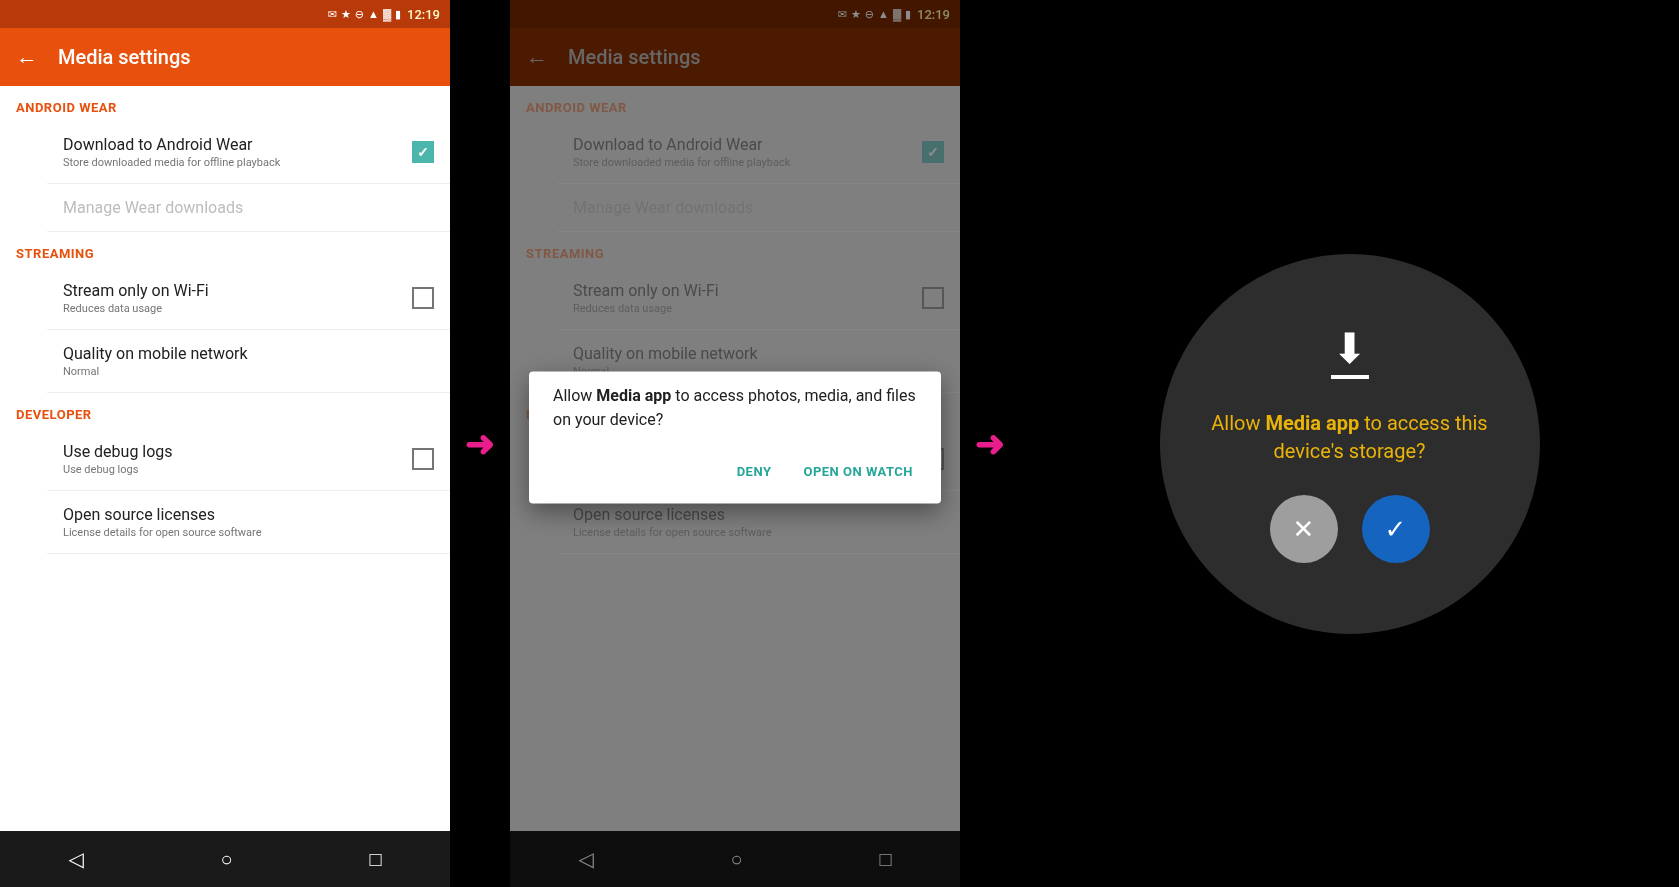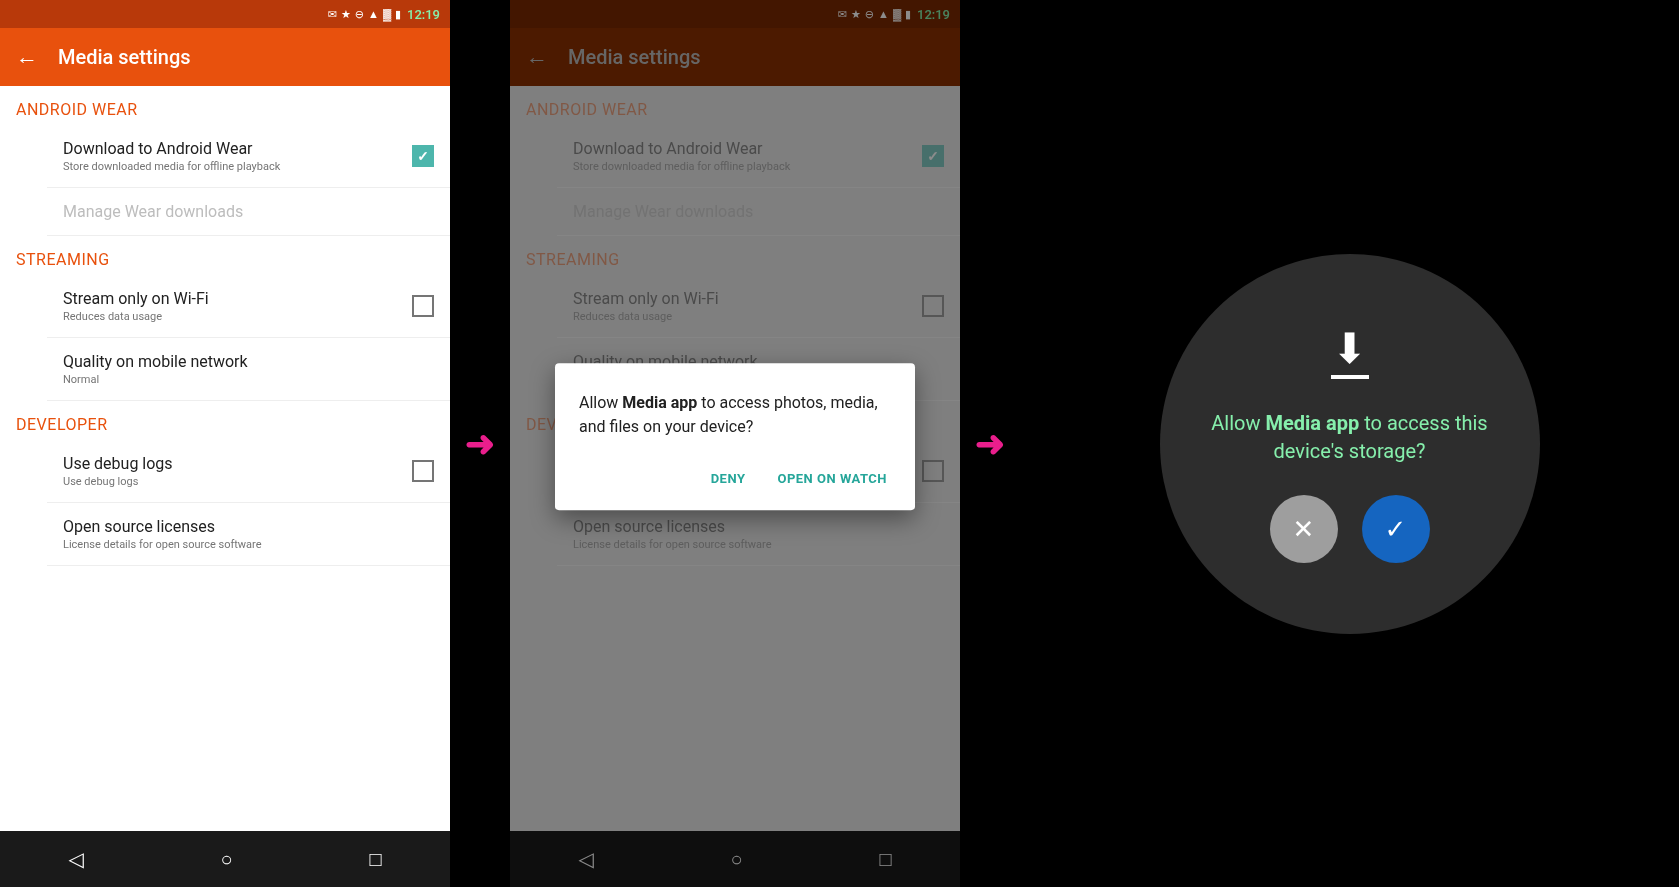--- a/index.html
+++ b/index.html
@@ -28,21 +28,21 @@
     .status-bar {
       height: 28px;
       background: #b8390a;
       display: flex;
       align-items: center;
       justify-content: flex-end;
       padding: 0 10px;
       gap: 6px;
     }
     .status-bar .time {
-      color: #86efac;
+      color: #fef9c3;
       font-size: 13px;
       font-weight: 500;
     }
     .status-icons {
       display: flex;
       align-items: center;
       gap: 4px;
     }
     .status-icon {
       color: #fff;
@@ -71,22 +71,22 @@
 
     
     .settings-content {
       flex: 1;
       overflow-y: auto;
       background: #fff;
     }
 
     .section-header {
       padding: 14px 16px 6px;
-      font-size: 16px;
-      font-weight: 400;
+      font-size: 13px;
+      font-weight: 700;
       color: #e8510d;
       letter-spacing: 0.5px;
     }
 
     .setting-item {
       padding: 14px 16px;
       display: flex;
       align-items: center;
       justify-content: space-between;
       border-bottom: 1px solid #eee;
@@ -169,22 +169,22 @@
       pointer-events: none;
     }
     .dialog-wrapper {
       position: absolute;
       top: 50%;
       left: 50%;
       transform: translate(-50%, -55%);
       z-index: 20;
       background: #fff;
       border-radius: 4px;
-      width: 360px;
-      padding: 28px 24px 16px;
+      width: 412px;
+      padding: 13px 24px 16px;
       box-shadow: 0 8px 24px rgba(0,0,0,0.4);
     }
     .dialog-message {
       font-size: 16px;
       color: #212121;
       line-height: 1.5;
       margin-bottom: 24px;
     }
     .dialog-message strong {
       font-weight: 700;
@@ -247,21 +247,21 @@
     }
     .watch-download-icon .arrow-down {
       font-size: 42px;
     }
     .watch-download-icon .line {
       width: 38px;
       height: 4px;
       background: #fff;
     }
     .watch-message {
-      color: #86efac;
+      color: #eab308;
       font-size: 20px;
       text-align: center;
       line-height: 1.4;
     }
     .watch-message strong {
       font-weight: 700;
     }
     .watch-buttons {
       display: flex;
       gap: 24px;

